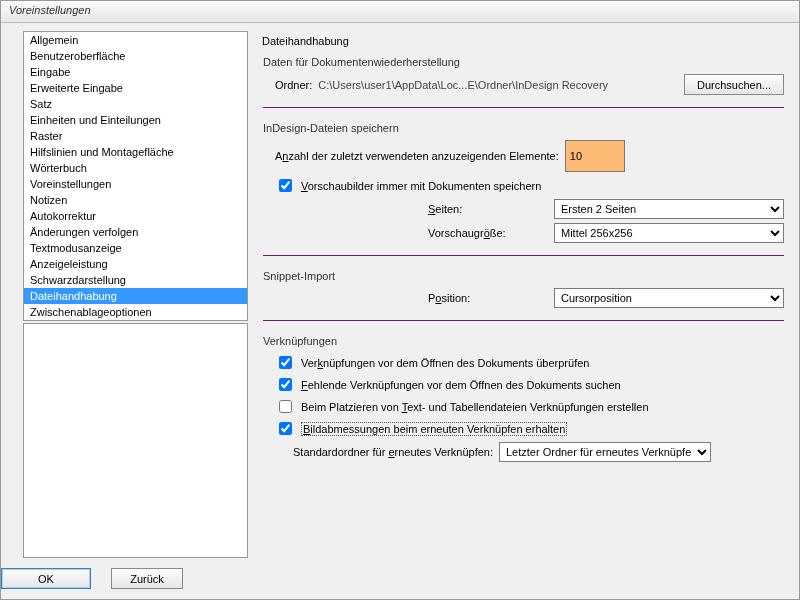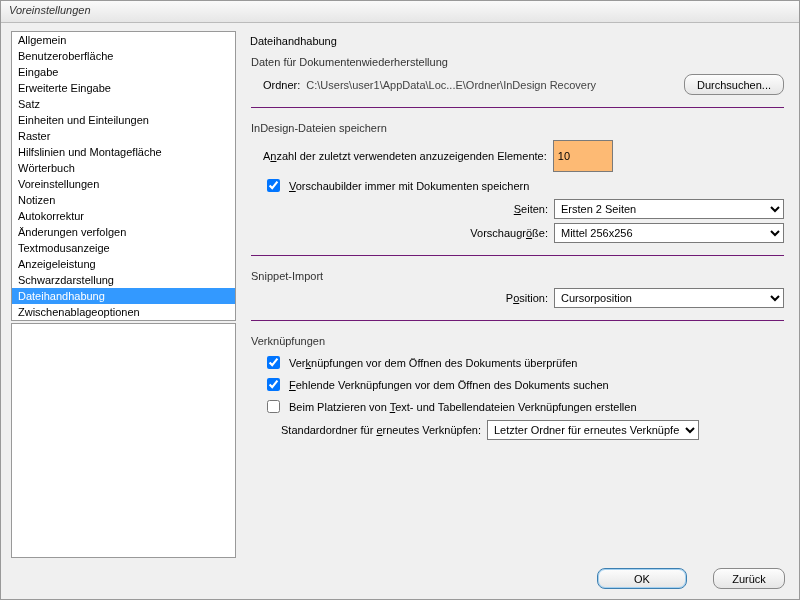--- a/index.html
+++ b/index.html
@@ -1,42 +1,42 @@
 <!DOCTYPE html>
 <html><head>
 <meta charset="utf-8">
 <style>
   * { box-sizing: border-box; font-family: "Segoe UI", Tahoma, sans-serif; font-size: 11px; }
   body { margin: 0; background: #fff; }
   .window { width: 800px; height: 600px; display: flex; flex-direction: column; background: #f0f0f0; border: 1px solid #999; }
   .titlebar { height: 22px; background: linear-gradient(#fafafa,#e6e6e6); border-bottom: 1px solid #bbb; padding: 3px 8px; color: #333; font-style: italic; }
-  .content { flex: 1; display: flex; padding: 8px 10px 4px 10px; gap: 10px; overflow: hidden; }
+  .content { flex: 1; display: flex; padding: 8px 10px 4px 22px; gap: 10px; overflow: hidden; }
   .sidebar { width: 225px; display: flex; flex-direction: column; }
   .catlist { border: 1px solid #999; background: #fff; }
   .cat { padding: 2px 6px; cursor: default; }
   .cat.selected { background: #3399ff; color: #fff; }
   .desc { flex: 1; border: 1px solid #999; background: #fff; margin-top: 2px; }
   .main { flex: 1; padding: 0 4px; overflow: hidden; }
   .section-title { margin: 4px 0 8px 0; }
   .group { border: 1px solid transparent; margin-bottom: 12px; }
   .group-label { color: #333; margin-bottom: 6px; }
   .group-body { padding: 0 0 8px 12px; border-bottom: 1px solid #701a75; }
   .row { display: flex; align-items: center; margin: 4px 0; gap: 6px; }
   .path { color: #444; }
   input[type=text] { border: 1px solid #7a7a7a; padding: 1px 4px; height: 32px; background: #fdba74; }
   select { border: 1px solid #7a7a7a; height: 20px; background: #fff; width: 230px; padding: 0 2px; }
-  .btn { background: linear-gradient(#fdfdfd,#e6e6e6); border: 1px solid #8a8a8a; padding: 1px 12px; height: 21px; cursor: default; border-radius: 8px; }
+  .btn { background: linear-gradient(#fdfdfd,#e6e6e6); border: 1px solid #8a8a8a; padding: 1px 12px; height: 21px; cursor: default; border-radius: 0; }
   .btn.primary { border-color: #3c7fb1; box-shadow: 0 0 0 1px #a5d1f0 inset; }
   .chk { display: flex; align-items: center; gap: 6px; margin: 3px 0; }
   .chk input { width: 13px; height: 13px; }
   .u { text-decoration: underline; }
-  .buttons { display: flex; justify-content: flex-end; gap: 26px; padding: 6px 14px 10px 0; }
+  .buttons { display: flex; justify-content: flex-start; gap: 20px; padding: 6px 14px 10px 0; }
   .hl { border: 1px dotted #555; padding: 0 1px; }
   .rightcol { margin-left: auto; display:flex; align-items:center; gap:6px; }
-  .lblw { width: 120px; text-align:right; }
+  .lblw { width: 120px; }
 </style>
 </head>
 <body>
 
 <div class="window">
   <div class="titlebar">Voreinstellungen</div>
 
   <div class="content">
     <div class="sidebar">
       <div class="catlist" id="catlist">
@@ -122,20 +122,24 @@
             <label for="c1"><span>Ver</span><span class="u">k</span><span>nüpfungen vor dem Öffnen des Dokuments überprüfen</span></label>
           </div>
           <div class="chk">
             <input type="checkbox" id="c2" checked="" style="">
             <label for="c2"><span class="u">F</span><span>ehlende Verknüpfungen vor dem Öffnen des Dokuments suchen</span></label>
           </div>
           <div class="chk">
             <input type="checkbox" id="c3" style="">
             <label for="c3"><span>Beim Platzieren von </span><span class="u">T</span><span>ext- und Tabellendateien Verknüpfungen erstellen</span></label>
           </div>
+          <div class="chk">
+            <input type="checkbox" id="c4" checked="" style="">
+            <label for="c4"><span class="hl"><span class="u">B</span><span>ildabmessungen beim erneuten Verknüpfen erhalten</span></span></label>
+          </div>
           <div class="row" style="margin-left:18px">
             <label><span>Standardordner für </span><span class="u">e</span><span>rneutes Verknüpfen:</span></label>
             <select style="width:212px"><option>Letzter Ordner für erneutes Verknüpfen</option></select>
           </div>
         </div>
       </div>
     </div>
   </div>
 
   <div class="buttons">

